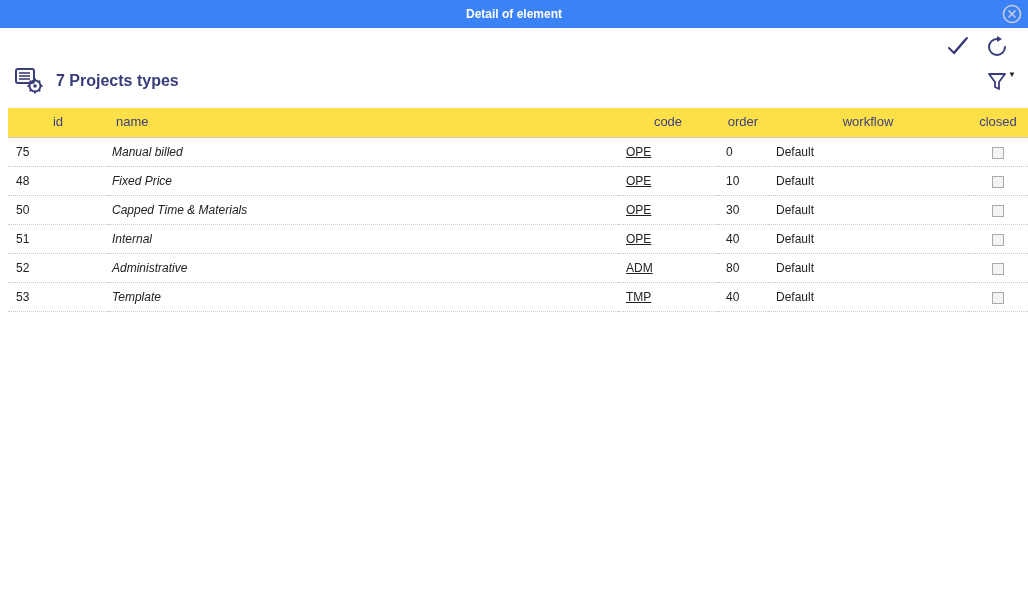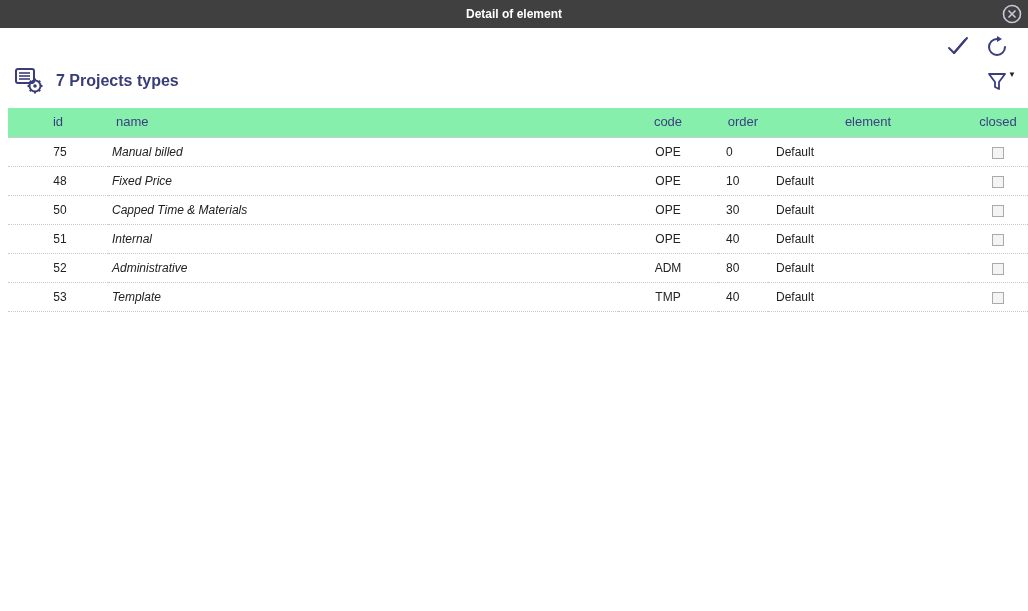--- a/index.html
+++ b/index.html
@@ -1,20 +1,20 @@
 <!DOCTYPE html>
 <html><head>
 <meta charset="utf-8">
 <style>
   * { box-sizing: border-box; margin: 0; padding: 0; }
   html, body { width: 1028px; height: 611px; font-family: Verdana, Geneva, sans-serif; background: #fff; color: #222; overflow: hidden; }
 
   .titlebar {
     height: 28px;
-    background: #404040;
+    background: #3b82f6;
     color: #fff;
     display: flex;
     align-items: center;
     justify-content: center;
     position: relative;
     font-size: 12px;
     font-weight: bold;
   }
   .titlebar .close-icon {
     position: absolute;
@@ -87,33 +87,33 @@
     border-collapse: collapse;
     table-layout: fixed;
   }
   thead th {
     font-weight: normal;
     color: #3b3f80;
     font-size: 13px;
     padding: 6px 8px 8px 8px;
     text-align: center;
     border-bottom: 1px solid #ccc;
-    background: #86efac;
+    background: #fde047;
   }
   thead th.col-name { text-align: left; }
   tbody td {
     font-size: 12px;
     padding: 7px 8px;
     border-bottom: 1px dotted #c9c9c9;
     color: #222;
     vertical-align: middle;
   }
-  td.col-id { text-align: center; padding-right: 4px; }
+  td.col-id { text-align: left; padding-right: 4px; }
   td.col-name { text-align: left; padding-left: 4px; font-style: italic; }
-  td.col-code { text-align: center; }
+  td.col-code { text-align: left; text-decoration: underline; }
   td.col-order { text-align: left; }
   td.col-workflow { text-align: left; }
   td.col-closed { text-align: center; }
 
   col.c-id { width: 100px; }
   col.c-name { width: 510px; }
   col.c-code { width: 100px; }
   col.c-order { width: 50px; }
   col.c-workflow { width: 200px; }
   col.c-closed { width: 60px; }
@@ -195,21 +195,21 @@
         <col class="c-order">
         <col class="c-workflow">
         <col class="c-closed">
     </colgroup>
     <thead>
       <tr>
         <th>id</th>
         <th class="col-name">name</th>
         <th>code</th>
         <th>order</th>
-        <th>element</th>
+        <th>workflow</th>
         <th>closed</th>
       </tr>
     </thead>
     <tbody id="tbody">
         <tr>
           <td class="col-id">75</td>
           <td class="col-name">Manual billed</td>
           <td class="col-code">OPE</td>
           <td class="col-order">0</td>
           <td class="col-workflow">Default</td>

